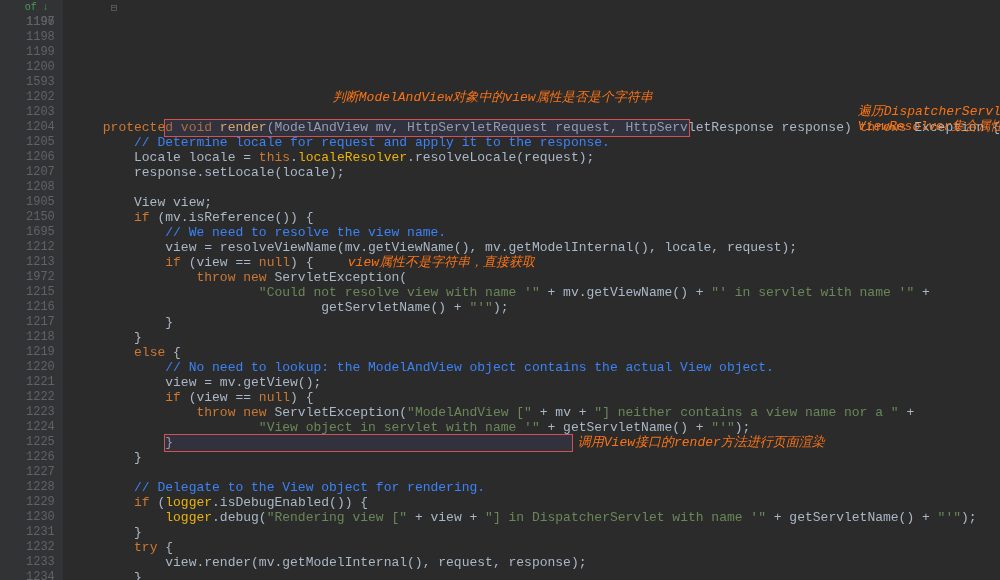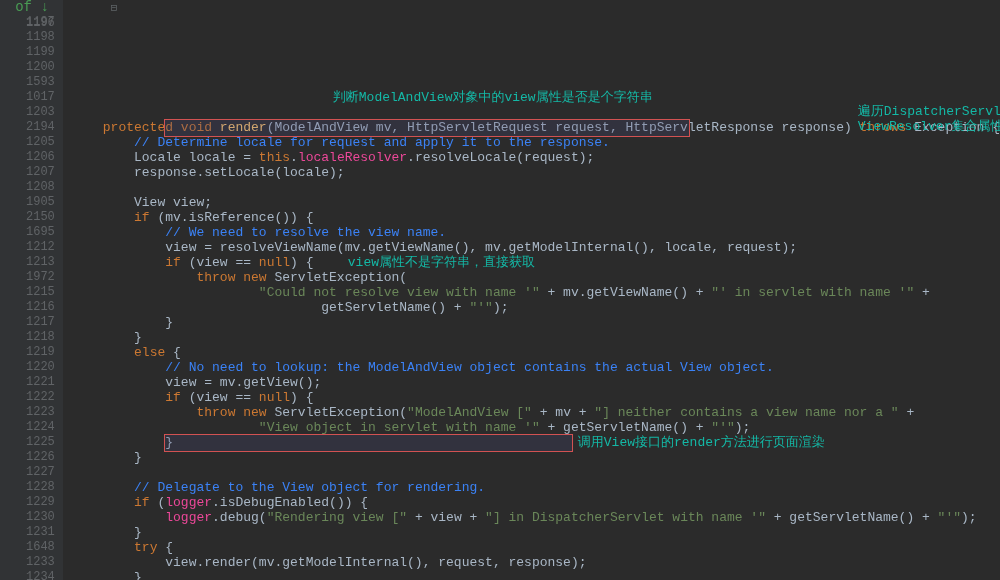--- a/index.html
+++ b/index.html
@@ -33,57 +33,58 @@
     flex: 1;
     position: relative;
     padding-left: 40px;
     line-height: 15px;
     color: #a9b7c6;
     white-space: pre;
   }
   .line { height: 15px; position: relative; }
   .kw { color: #cc7832; }      
   .mtd { color: #ffc66d; }      
-  .fld { color: #ec4899; }      
+  .fld { color: #eab308; }      
   .str { color: #6a8759; }      
   .com { color: #3b82f6; }     
   .hl-box {
     position: absolute;
     border: 1px solid #d25252;
     background: rgba(70,70,120,0.25);
     pointer-events: none;
   }
   .anno-abs {
     position: absolute;
-    color: #14b8a6;
+    color: #f97316;
     pointer-events: none;
     white-space: nowrap;
+    font-style: italic;
   }
   .fold-mark {
     position: absolute;
     left: 48px;
     color: #5e6366;
     font-size: 11px;
     top: 1px;
   }
 </style>
 </head>
 <body>
 
 <div class="editor">
   <div class="gutter">
-      <div class="ln"><span style="color:#499c54;font-size:14px;position:relative;left:-6px;">of ↓</span> 1196</div>
+      <div class="ln"><span style="color:#499c54;font-size:10px;position:relative;left:-6px;">of ↓</span> 1196</div>
       <div class="ln">1197</div>
       <div class="ln">1198</div>
       <div class="ln">1199</div>
       <div class="ln">1200</div>
       <div class="ln">1593</div>
-      <div class="ln">1017</div>
+      <div class="ln">1202</div>
       <div class="ln">1203</div>
-      <div class="ln">2194</div>
+      <div class="ln">1204</div>
       <div class="ln">1205</div>
       <div class="ln">1206</div>
       <div class="ln">1207</div>
       <div class="ln">1208</div>
       <div class="ln">1905</div>
       <div class="ln">2150</div>
       <div class="ln">1695</div>
       <div class="ln">1212</div>
       <div class="ln">1213</div>
       <div class="ln">1972</div>
@@ -97,21 +98,21 @@
       <div class="ln">1222</div>
       <div class="ln">1223</div>
       <div class="ln">1224</div>
       <div class="ln">1225</div>
       <div class="ln">1226</div>
       <div class="ln">1227</div>
       <div class="ln">1228</div>
       <div class="ln">1229</div>
       <div class="ln">1230</div>
       <div class="ln">1231</div>
-      <div class="ln">1648</div>
+      <div class="ln">1232</div>
       <div class="ln">1233</div>
       <div class="ln">1234</div>
     </div>
   <div class="code">
     
     
 
     
     
     

